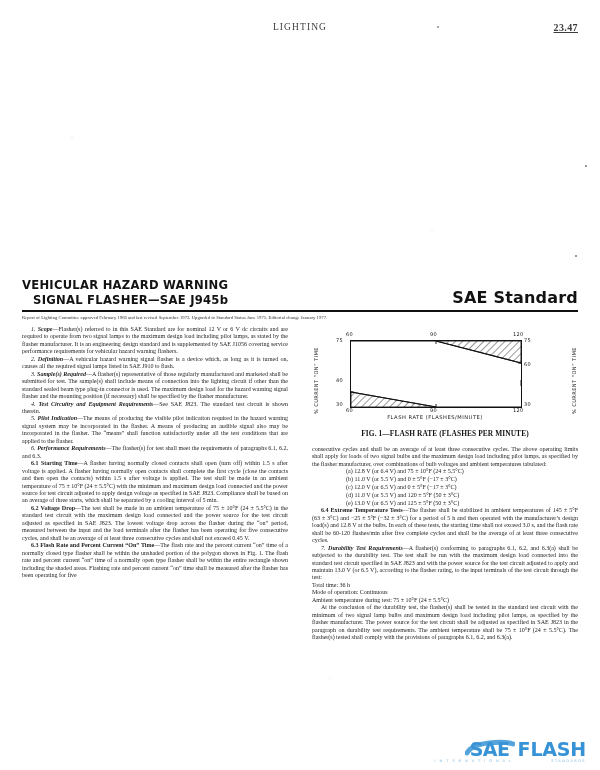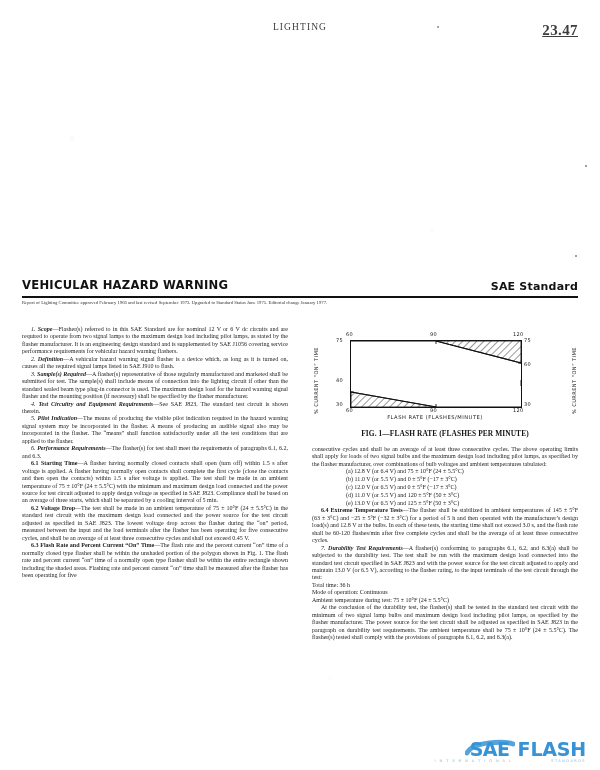--- a/index.html
+++ b/index.html
@@ -31,41 +31,41 @@
     position:absolute;left:0;right:0;top:22px;
     height:14px;
   }
   .runhead .title{
     position:absolute;left:0;right:0;text-align:center;
     font-family:"Liberation Serif", serif;
     font-size:9.5px;letter-spacing:1.1px;color:#3c3c3c;
   }
   .runhead .folio{
     position:absolute;right:22px;top:0;
-    font-size:15px;letter-spacing:.4px;color:#3c3c3c;font-weight:700;text-decoration:underline;
+    font-size:10px;letter-spacing:.4px;color:#3c3c3c;font-weight:700;text-decoration:underline;
   }
   .speck{position:absolute;width:2px;height:2px;background:#8a8a8a;border-radius:50%;}
 
   
   .masthead{position:absolute;left:22px;right:22px;top:278px;}
   .mast-row{display:flex;align-items:flex-end;justify-content:space-between;}
   .mast-title{
     font-family:"DejaVu Sans", sans-serif;
     font-weight:700;
     font-size:11.6px;
     line-height:14.5px;
     letter-spacing:.25px;
     color:#121212;
     text-align:right;
   }
   .mast-title .l2{display:block;}
   .mast-side{
     font-family:"DejaVu Sans", sans-serif;
     font-weight:700;
-    font-size:11px;
+    font-size:16px;
     letter-spacing:.2px;
     color:#121212;
     padding-bottom:0px;
     white-space:nowrap;
   }
   .rule{
     margin-top:3px;
     height:2.2px;background:#111;
   }
   .credit{
@@ -215,20 +215,21 @@
     <div class="folio">23.47</div>
   </div>
   <div class="speck" style="left:437px;top:26px;"></div>
   <div class="speck" style="left:585px;top:165px;width:1.5px;height:1.5px;"></div>
   <div class="speck" style="left:575px;top:255px;width:1.5px;height:1.5px;"></div>
 
   <div class="masthead">
     <div class="mast-row">
       <div class="mast-title">
         <span>VEHICULAR HAZARD WARNING</span>
+        <span class="l2">SIGNAL FLASHER—SAE J945b</span>
       </div>
       <div class="mast-side">SAE Standard</div>
     </div>
     <div class="rule"></div>
     <div class="credit">Report of Lighting Committee approved February 1966 and last revised September 1973. Upgraded to Standard Status June 1975. Editorial change January 1977.</div>
   </div>
 
   <div class="cols">
 
     <div class="col left">

